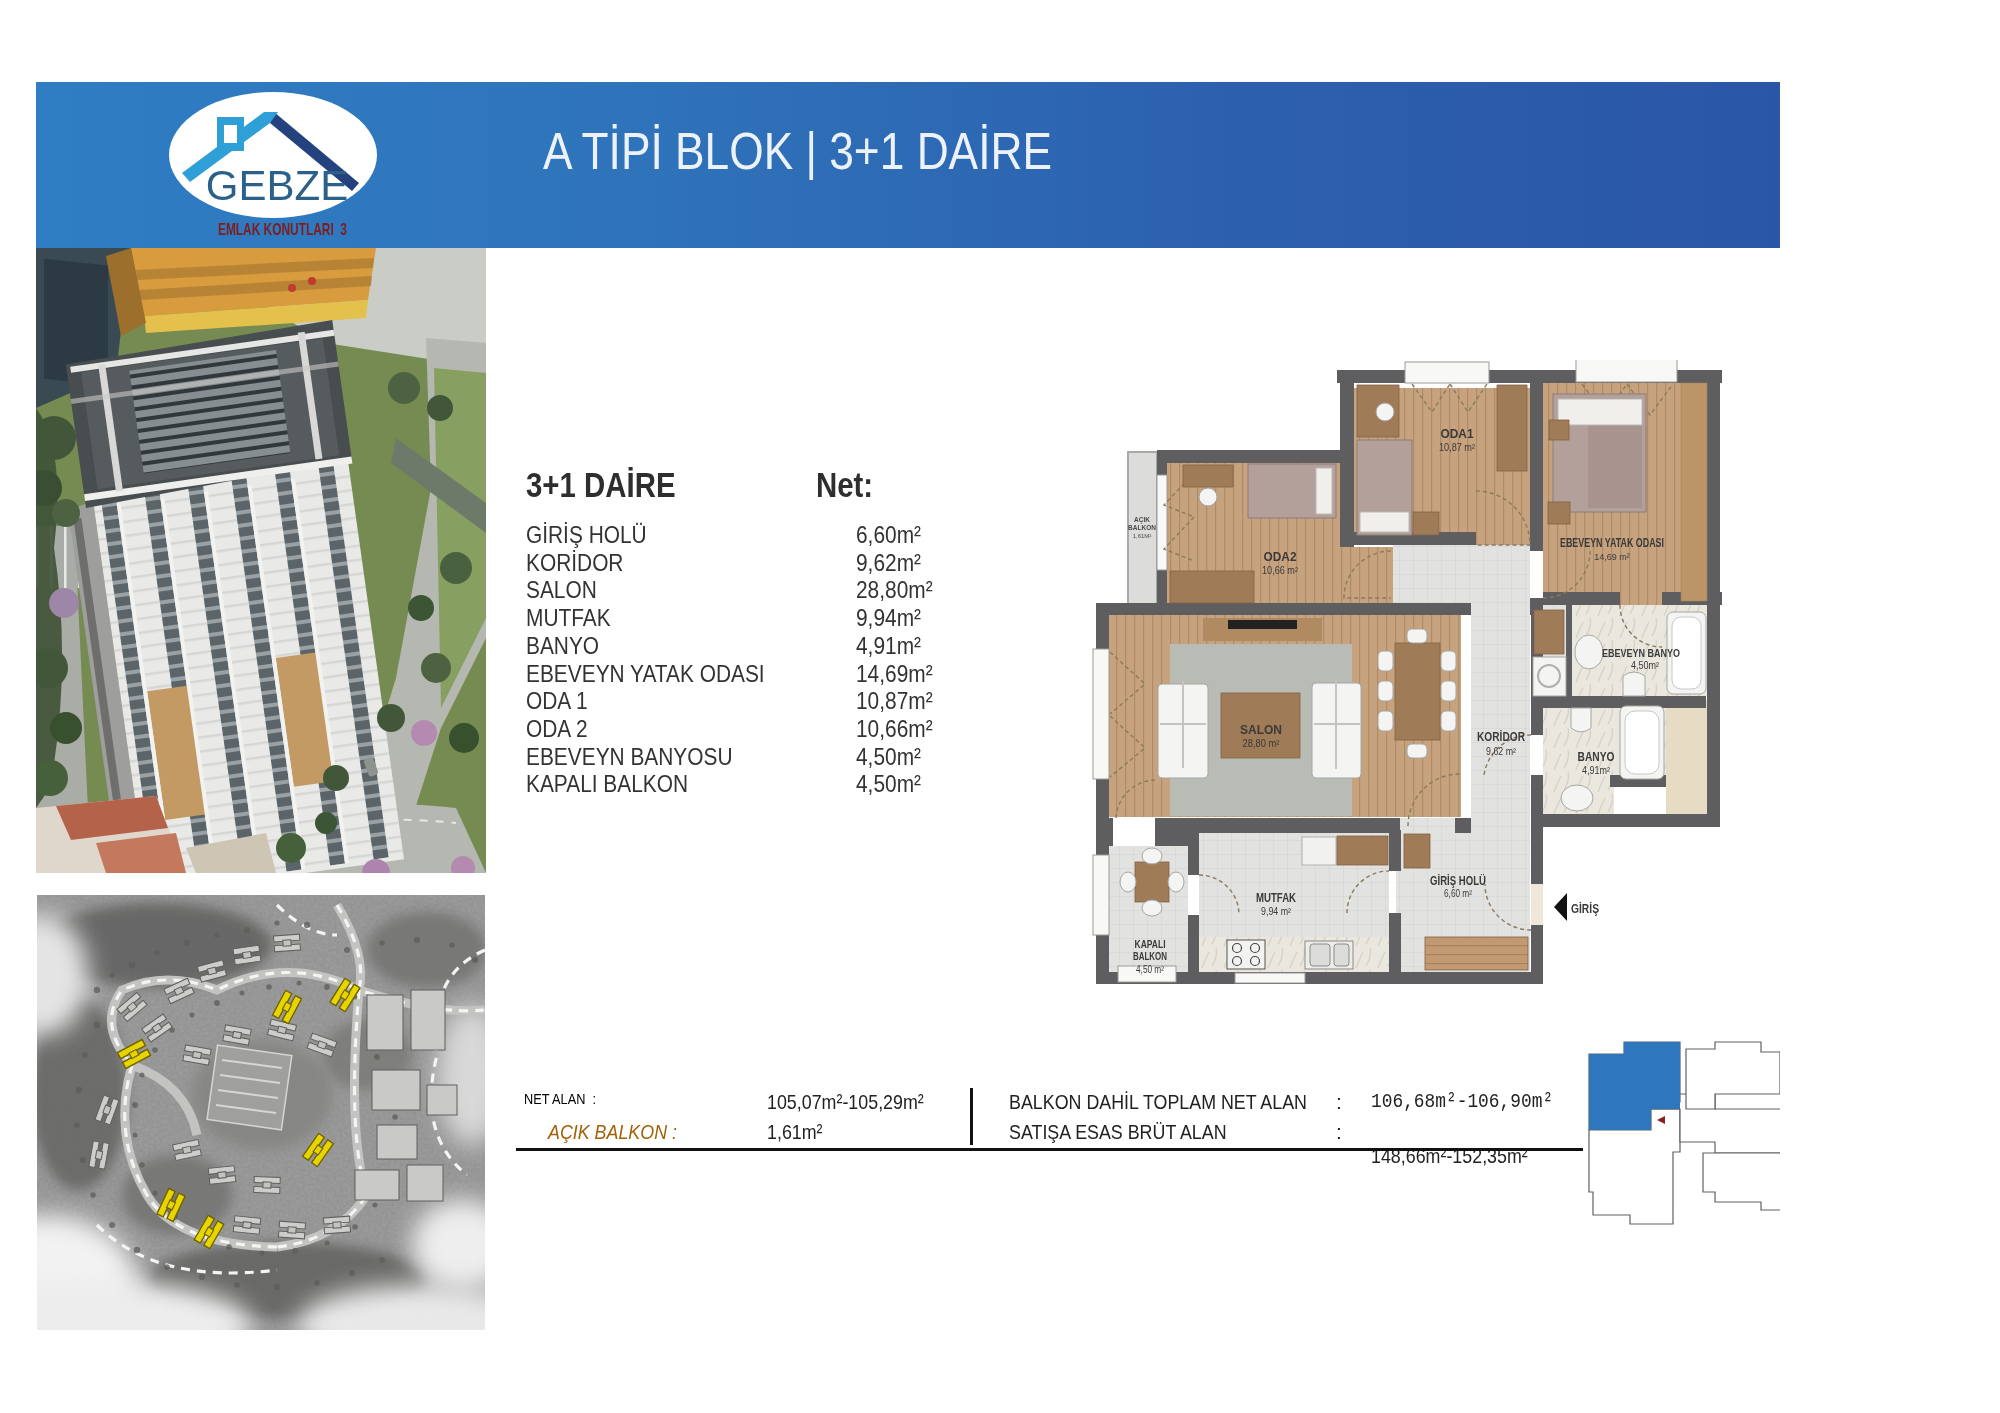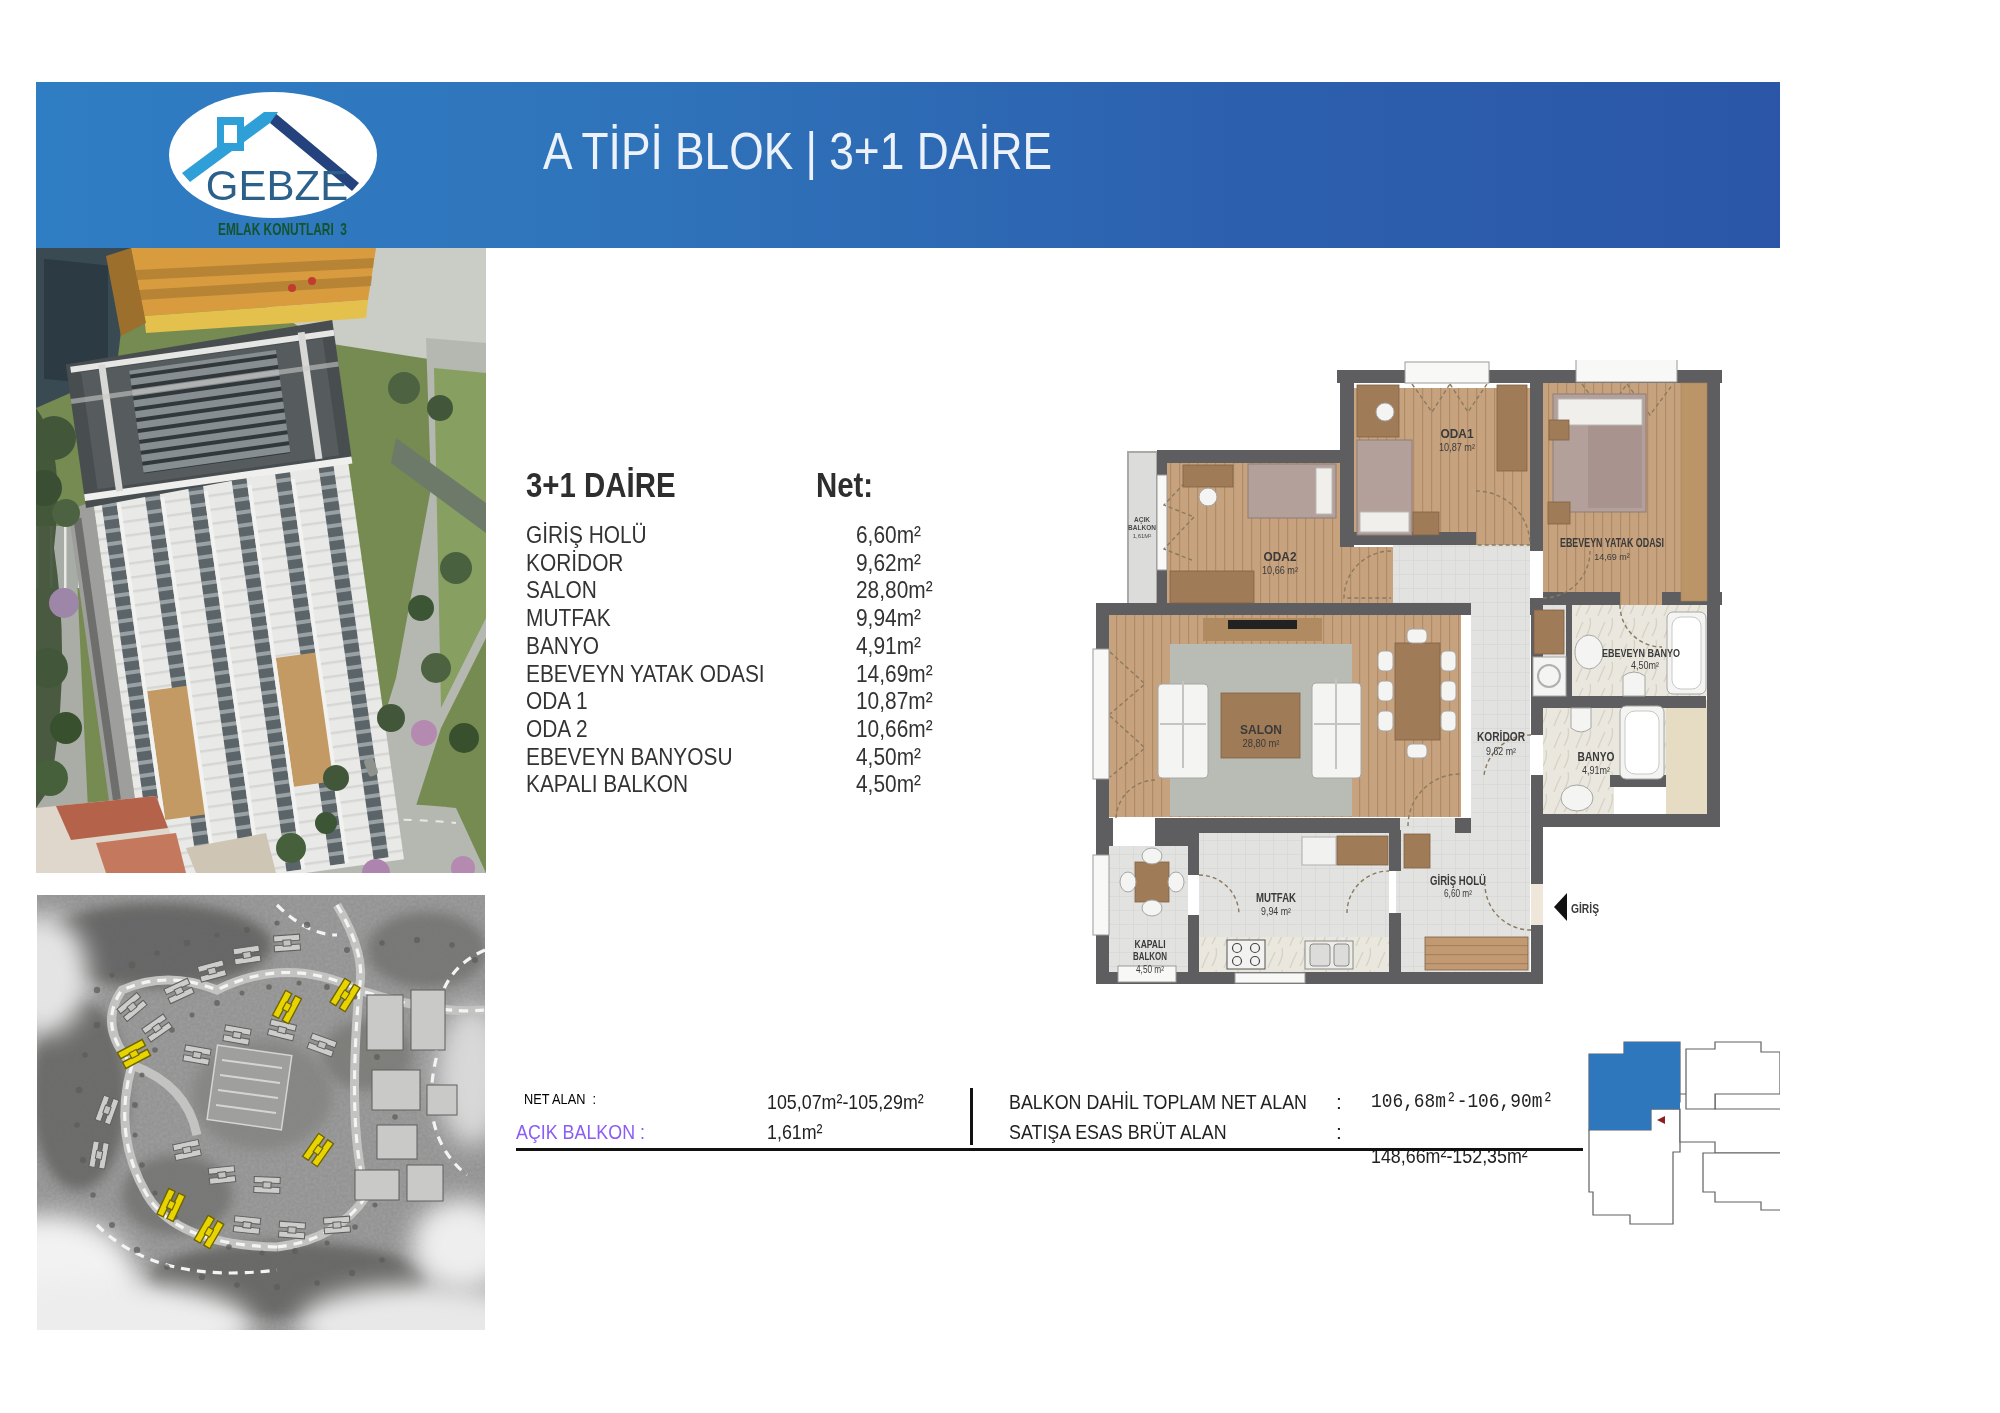--- a/index.html
+++ b/index.html
@@ -23,21 +23,21 @@
   <path d="M 114 26 L 199 97 L 192 105 L 110 37 Z" fill="#24437e"></path>
 
   <path d="M 30 96 L 110 37 L 118 26 L 104 26 L 22 87 Z" fill="#2f9fd8"></path>
 
   <rect x="57" y="31" width="27" height="34" fill="#2f9fd8"></rect>
   <rect x="64" y="39" width="13" height="18" fill="#ffffff"></rect>
 
   <text x="117" y="114" text-anchor="middle" font-size="42" fill="#2a6089" font-family="Liberation Sans, sans-serif">GEBZE</text>
 </svg>
 
-<div class="abs" style="left:218px;top:220px;color:#14532d;font-size:17px;font-weight:bold;"><span class="cx" style="transform:scaleX(0.70);">EMLAK KONUTLARI&nbsp; 3</span></div>
+<div class="abs" style="left:218px;top:220px;color:#7f1d1d;font-size:17px;font-weight:bold;"><span class="cx" style="transform:scaleX(0.70);">EMLAK KONUTLARI&nbsp; 3</span></div>
 
 <svg class="abs" style="left:36px;top:248px;" width="450" height="625" viewBox="0 0 450 625">
   <defs>
     <pattern id="winrows" width="10" height="13" patternUnits="userSpaceOnUse">
       <rect width="10" height="13" fill="#5b6468"></rect>
       <rect width="10" height="4" y="4" fill="#9aa1a5"></rect>
     </pattern>
     <pattern id="floorlines" width="12" height="14" patternUnits="userSpaceOnUse">
       <rect width="12" height="14" fill="#e9e9e7"></rect>
       <rect width="12" height="2.4" y="6" fill="#d6d6d4"></rect>
@@ -616,21 +616,21 @@
 
   <text x="1142" y="522" text-anchor="middle" style="font:bold 6.5px 'Liberation Sans',sans-serif;fill:#4a4a4a;">AÇIK</text>
   <text x="1142" y="530" text-anchor="middle" style="font:bold 6.5px 'Liberation Sans',sans-serif;fill:#4a4a4a;">BALKON</text>
   <text x="1142" y="538" text-anchor="middle" style="font:6px 'Liberation Sans',sans-serif;fill:#4a4a4a;">1,61M²</text>
 
   <polygon points="1554,907 1567,893 1567,921" fill="#111111"></polygon>
   <text x="1571" y="913" class="lbl" style="font-size:13px;" textLength="28" lengthAdjust="spacingAndGlyphs">GİRİŞ</text>
 </svg>
 
 <div class="abs" style="left:524px;top:1090px;font-size:15px;color:#000000;"><span class="cx" style="transform:scaleX(0.85);">NET ALAN&nbsp;&nbsp;:</span></div>
-<div class="abs" style="left:516px;top:1120px;font-size:21px;color:#8b5cf6;"><span class="cx" style="transform:scaleX(0.85);">AÇIK BALKON :</span></div>
+<div class="abs" style="left:548px;top:1120px;font-size:21px;color:#a16207;font-style:italic;"><span class="cx" style="transform:scaleX(0.85);">AÇIK BALKON :</span></div>
 <div class="abs" style="left:767px;top:1090px;font-size:21px;color:#222;"><span class="cx" style="transform:scaleX(0.85);">105,07m²-105,29m²</span></div>
 <div class="abs" style="left:767px;top:1120px;font-size:21px;color:#222;"><span class="cx" style="transform:scaleX(0.85);">1,61m²</span></div>
 
 <div class="abs" style="left:970px;top:1088px;width:3px;height:57px;background:#111;"></div>
 
 <div class="abs" style="left:1009px;top:1090px;font-size:21px;color:#222;"><span class="cx" style="transform:scaleX(0.85);">BALKON DAHİL TOPLAM NET ALAN</span></div>
 <div class="abs" style="left:1336px;top:1090px;font-size:21px;color:#222;">:</div>
 <div class="abs" style="left:1371px;top:1090px;font-size:21px;color:#222;font-family:Liberation Mono, monospace;"><span class="cx" style="transform:scaleX(0.85);">106,68m²-106,90m²</span></div>
 <div class="abs" style="left:1009px;top:1120px;font-size:21px;color:#222;"><span class="cx" style="transform:scaleX(0.85);">SATIŞA ESAS BRÜT ALAN</span></div>
 <div class="abs" style="left:1336px;top:1120px;font-size:21px;color:#222;">:</div>

